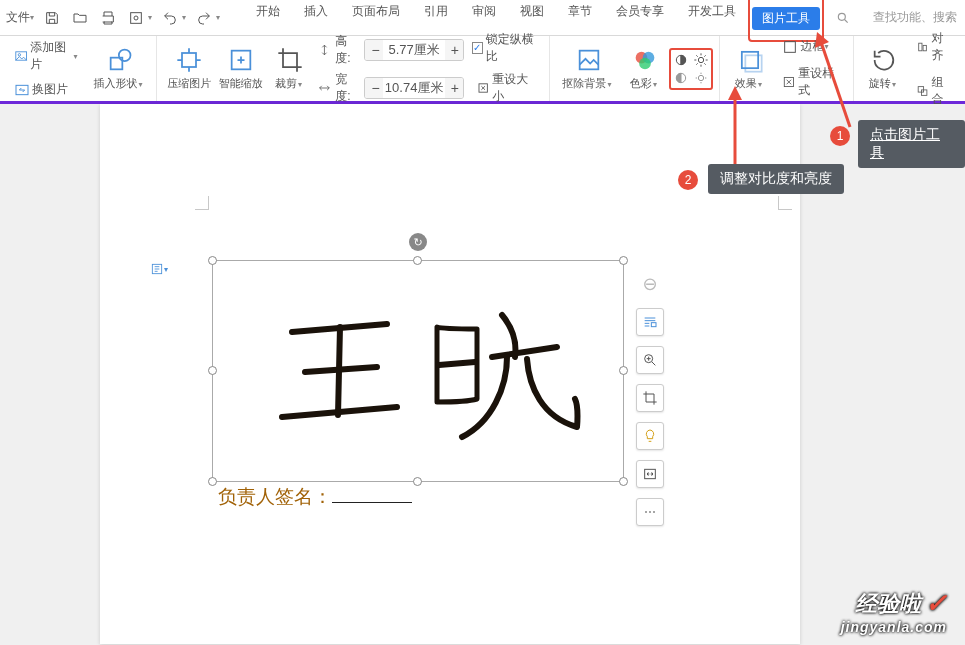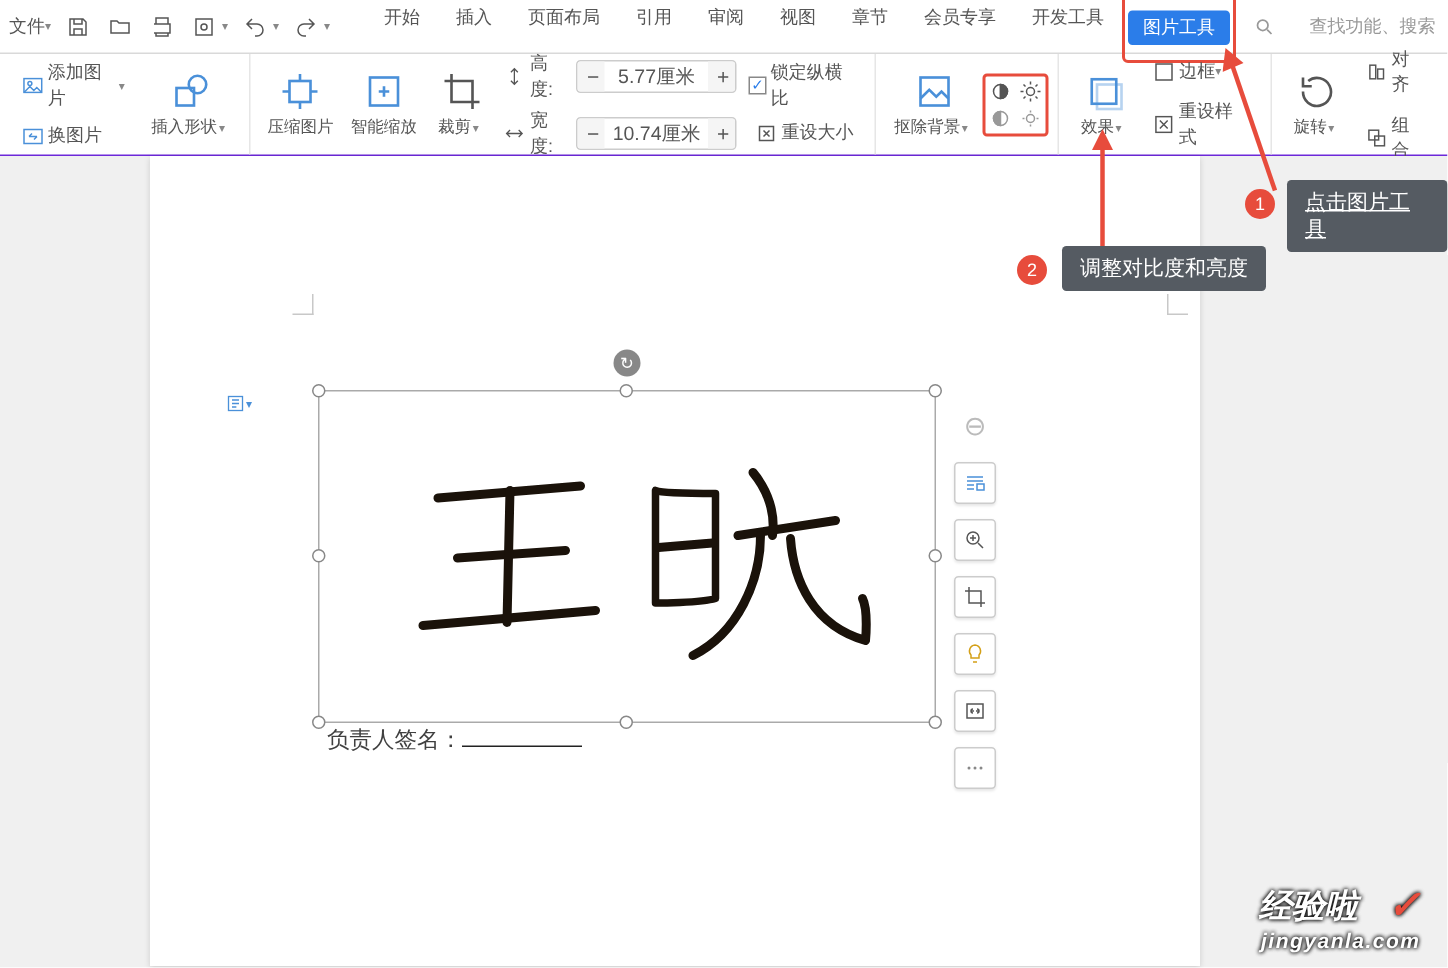--- a/index.html
+++ b/index.html
@@ -55,21 +55,21 @@
   .search-area {
     display: flex; align-items: center;
     margin-left: 12px;
     color: #999;
     gap: 19px;
   }
   .search-area svg { width:14px; height:14px; stroke:#999; fill:none; stroke-width:2; margin-right:4px;}
   
   .ribbon {
     height: 68px;
-    border-bottom: 1px solid #6d28d9;
+    border-bottom: 3px solid #6d28d9;
     background: #fff;
     display: flex;
     align-items: stretch;
   }
   .ribbon-group {
     display: flex;
     align-items: center;
     padding: 0 6px;
     border-right: 1px solid #e6e6e6;
   }
@@ -144,21 +144,21 @@
   }
   .h-tl{left:-5px;top:-5px;} .h-tm{left:50%;top:-5px;margin-left:-5px;} .h-tr{right:-5px;top:-5px;}
   .h-ml{left:-5px;top:50%;margin-top:-5px;} .h-mr{right:-5px;top:50%;margin-top:-5px;}
   .h-bl{left:-5px;bottom:-5px;} .h-bm{left:50%;bottom:-5px;margin-left:-5px;} .h-br{right:-5px;bottom:-5px;}
   .rotate-handle {
     position:absolute; left:50%; top:-28px; margin-left:-9px;
     width:18px; height:18px; border-radius:50%; background:#888; color:#fff;
     display:flex; align-items:center; justify-content:center; font-size:11px;
   }
   .sig-text {
-    position:absolute; left:218px; top:484px; font-size:15px; color:#404040;
+    position:absolute; left:218px; top:484px; font-size:19px; color:#a16207;
   }
   .sig-line { display:inline-block; border-bottom:1px solid #222; width:80px; vertical-align:baseline;}
   
   .float-tb {
     position:absolute; left:636px; top:270px; display:flex; flex-direction:column; gap:10px;
   }
   .float-btn {
     width:28px; height:28px; border:1px solid #ccc; border-radius:3px; background:#fff;
     display:flex; align-items:center; justify-content:center; box-shadow:0 1px 2px rgba(0,0,0,0.1);
   }
@@ -166,21 +166,21 @@
   .float-btn svg { width:16px; height:16px; }
   
   .handwriting {
     position:absolute; left:257px; top:287px; width:340px; height:170px;
   }
   
   .wm {
     position:absolute; right:18px; bottom:10px; text-align:right;
     font-style:italic; font-weight:bold;
   }
-  .wm .l1 { color:#fff; text-shadow:0 0 3px #000,0 0 3px #000; font-size:22px; display:flex; align-items:center; justify-content:flex-end; gap:20px;}
+  .wm .l1 { color:#fff; text-shadow:0 0 3px #000,0 0 3px #000; font-size:22px; display:flex; align-items:center; justify-content:flex-end; gap:4px;}
   .wm .l2 { color:#fff; text-shadow:0 0 3px #000,0 0 3px #000; font-size:14px; letter-spacing:1px;}
   .wm .check { color:#e74c3c; font-size:26px; }
 </style>
 </head>
 <body>
 
 <div class="top-row">
   <div class="qa-btn">
       <span>文件</span>
     </div>
@@ -343,20 +343,30 @@
   <div class="ribbon-group">
     <div class="big-btn">
       <div class="ico">
           <svg viewBox="0 0 24 24" stroke="#4a90d9" fill="none" stroke-width="1.5">
             <rect x="4" y="4" width="16" height="16"></rect>
             <path d="M4 16l5-5 4 4 3-3 4 4"></path>
           </svg>
         </div>
       <div class="lbl"><span>抠除背景</span> <span class="caret">▾</span></div>
     </div>
+    <div class="big-btn">
+      <div class="ico">
+          <svg viewBox="0 0 24 24">
+            <circle cx="9" cy="10" r="5" fill="#e74c3c" opacity="0.8"></circle>
+            <circle cx="15" cy="10" r="5" fill="#3498db" opacity="0.8"></circle>
+            <circle cx="12" cy="15" r="5" fill="#2ecc71" opacity="0.8"></circle>
+          </svg>
+        </div>
+      <div class="lbl"><span>色彩</span> <span class="caret">▾</span></div>
+    </div>
     <div class="contrast-wrap">
       <div class="contrast-row">
         <svg viewBox="0 0 24 24" stroke="#555" fill="none" stroke-width="1.5">
             <circle cx="12" cy="12" r="7"></circle>
             <path d="M12 5v14" fill="#555"></path>
             <path d="M12 5a7 7 0 0 1 0 14z" fill="#555"></path>
           </svg>
         <svg viewBox="0 0 24 24" stroke="#555" fill="none" stroke-width="1.5">
             <circle cx="12" cy="12" r="4"></circle>
             <path d="M12 2v3M12 19v3M2 12h3M19 12h3M5 5l2 2M17 17l2 2M19 5l-2 2M5 19l2-2"></path>

